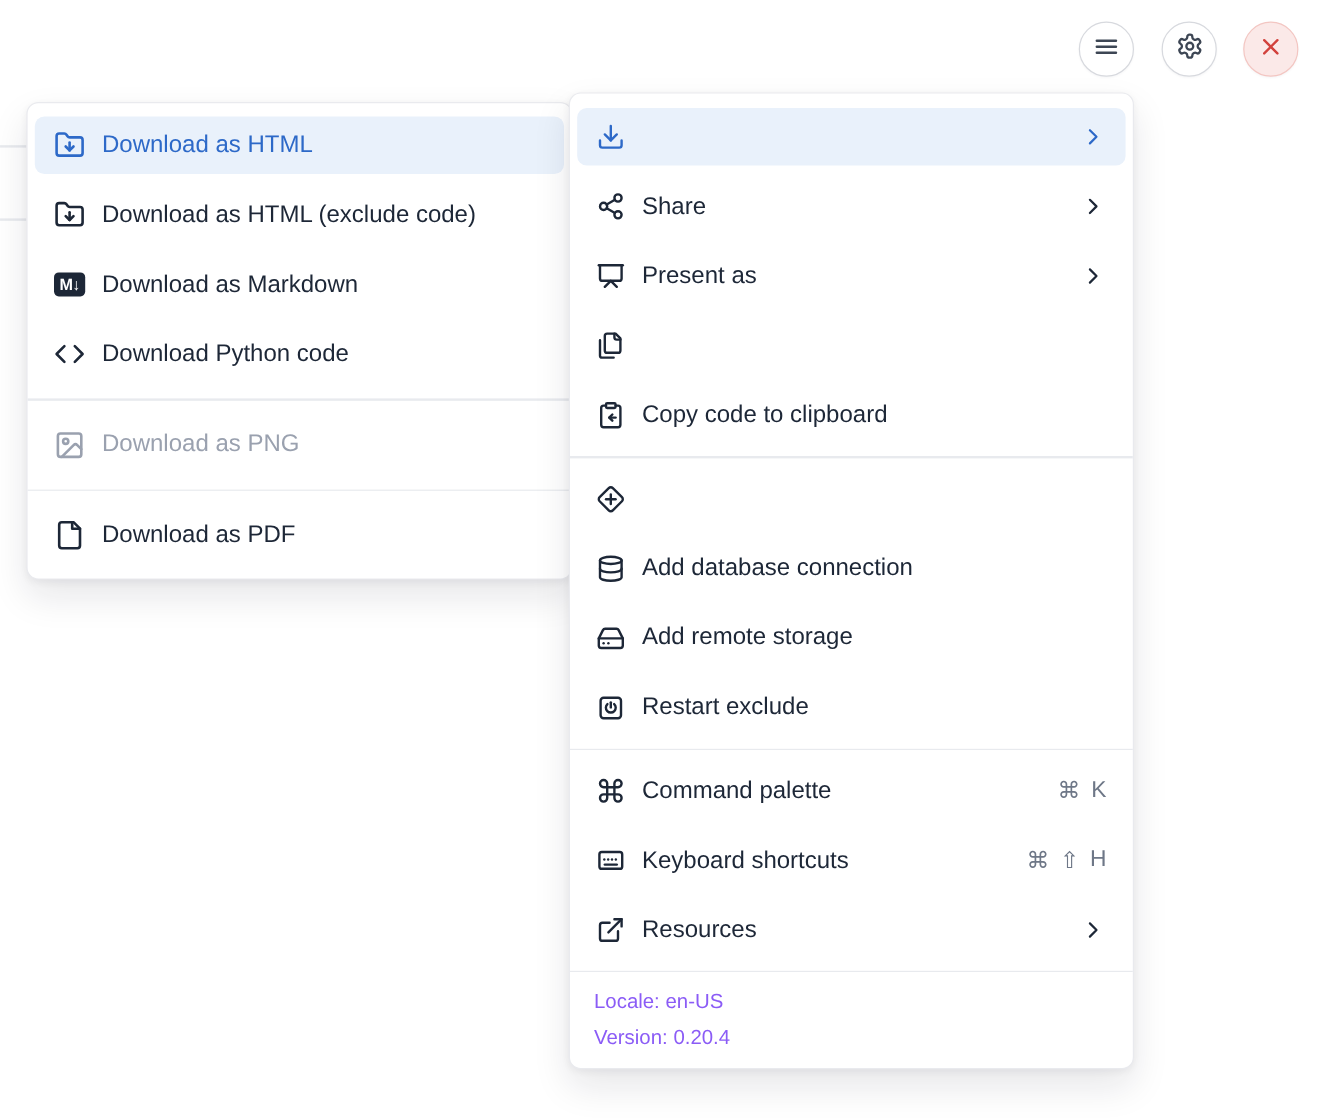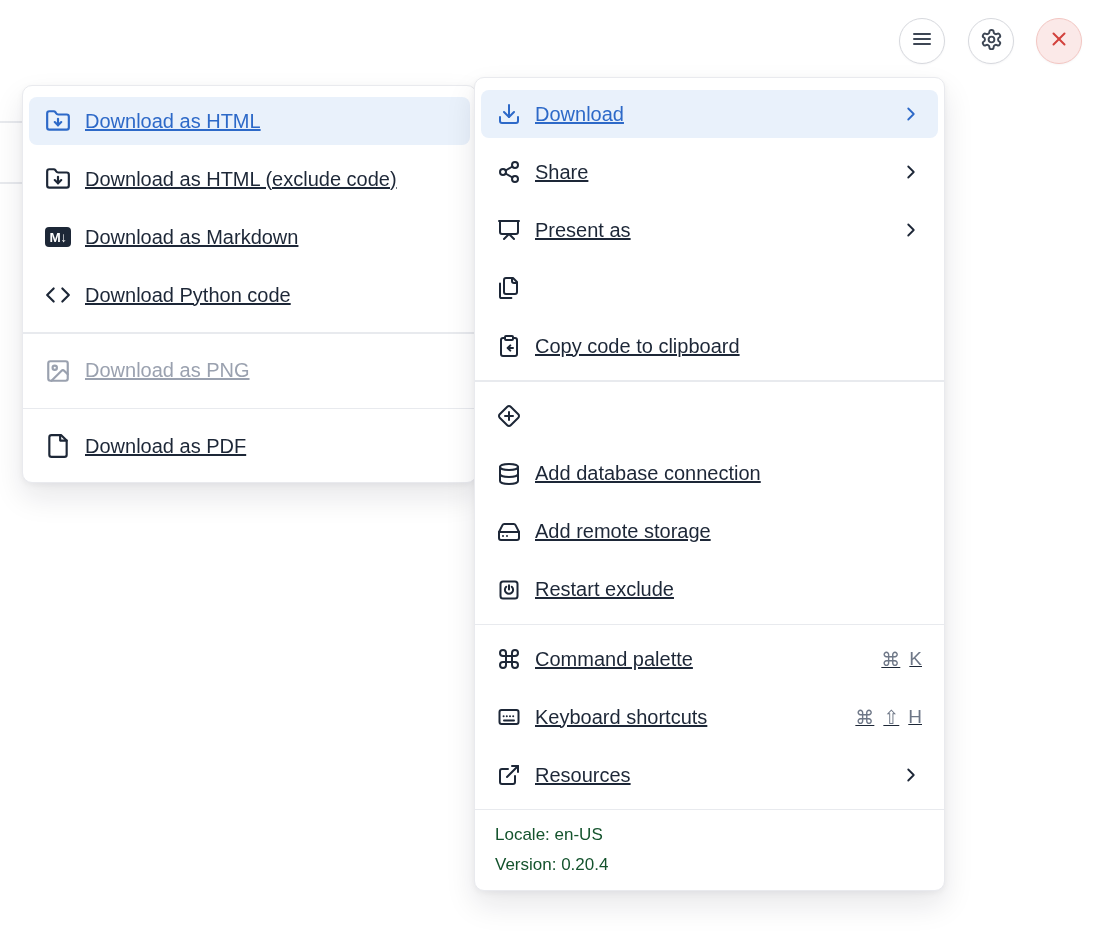--- a/index.html
+++ b/index.html
@@ -34,36 +34,36 @@
     box-shadow:0 2px 6px rgba(16,24,40,.05),0 14px 30px rgba(16,24,40,.10);
   }
   #main-menu{left:474px;top:77px;width:471px;z-index:2;}
   #download-submenu{left:22px;top:85px;width:455px;z-index:1;}
 
   .menu-list{display:flex;flex-direction:column;gap:10px;padding:12px 6px 10px;}
   #download-submenu .menu-list{padding:11px 6px 12px;}
 
   .mi{
     height:48px;display:flex;align-items:center;gap:14px;padding:0 16px;
-    border-radius:8px;cursor:pointer;color:#1d2737;flex:0 0 auto;text-decoration:underline;
+    border-radius:8px;cursor:pointer;color:#1d2737;flex:0 0 auto;
   }
   .mi .ic{width:24px;height:24px;flex:0 0 auto;display:flex;align-items:center;justify-content:center;}
   #download-submenu .mi .ic{width:26px;height:26px;}
   .mi .ic svg{width:100%;height:100%;}
   .mi .lbl{font-size:20px;white-space:nowrap;flex:1 1 auto;}
   .mi.active{background:var(--highlight,#e9f1fb);color:var(--accent,#2d69c8);}
   .mi.disabled{color:#9aa1af;cursor:default;}
   .chev{margin-left:auto;width:22px;height:22px;display:flex;flex:0 0 auto;}
   .chev svg{width:100%;height:100%;}
   .shortcut{margin-left:auto;display:flex;gap:9px;color:#6e7787;font-size:19px;white-space:nowrap;}
 
   .sep{height:1.5px;background:#e8eaee;margin:0 -6px;flex:0 0 auto;}
   #download-submenu .sep{margin:3px -6px;}
 
-  .menu-footer{border-top:1.5px solid #e8eaee;padding:8px 20px 12px;color:#14532d;font-size:17px;}
+  .menu-footer{border-top:1.5px solid #e8eaee;padding:8px 20px 12px;color:#8b5cf6;font-size:17px;}
   .menu-footer .fline{margin-top:4px;line-height:26px;}
 
   .md-badge{
     width:27px;height:20px;border-radius:4px;background:#1d2737;color:#fff;
     font-weight:bold;font-size:13.5px;letter-spacing:-0.5px;
     display:flex;align-items:center;justify-content:center;
   }
   svg{fill:none;stroke:currentColor;stroke-width:2;stroke-linecap:round;stroke-linejoin:round;}
 </style>
 </head>
@@ -102,21 +102,20 @@
   <div class="menu-list">
 
     <div class="mi active">
       <span class="ic">
         <svg viewBox="0 0 24 24">
             <path d="M21 15v4a2 2 0 0 1-2 2H5a2 2 0 0 1-2-2v-4"></path>
             <path d="m7 10 5 5 5-5"></path>
             <path d="M12 15V3"></path>
           </svg>
       </span>
-      <span class="lbl">Download</span>
       <span class="chev">
           <svg viewBox="0 0 24 24">
             <path d="m9 6 6 6-6 6"></path>
           </svg>
         </span>
     </div>
 
     <div class="mi">
       <span class="ic">
         <svg viewBox="0 0 24 24">

